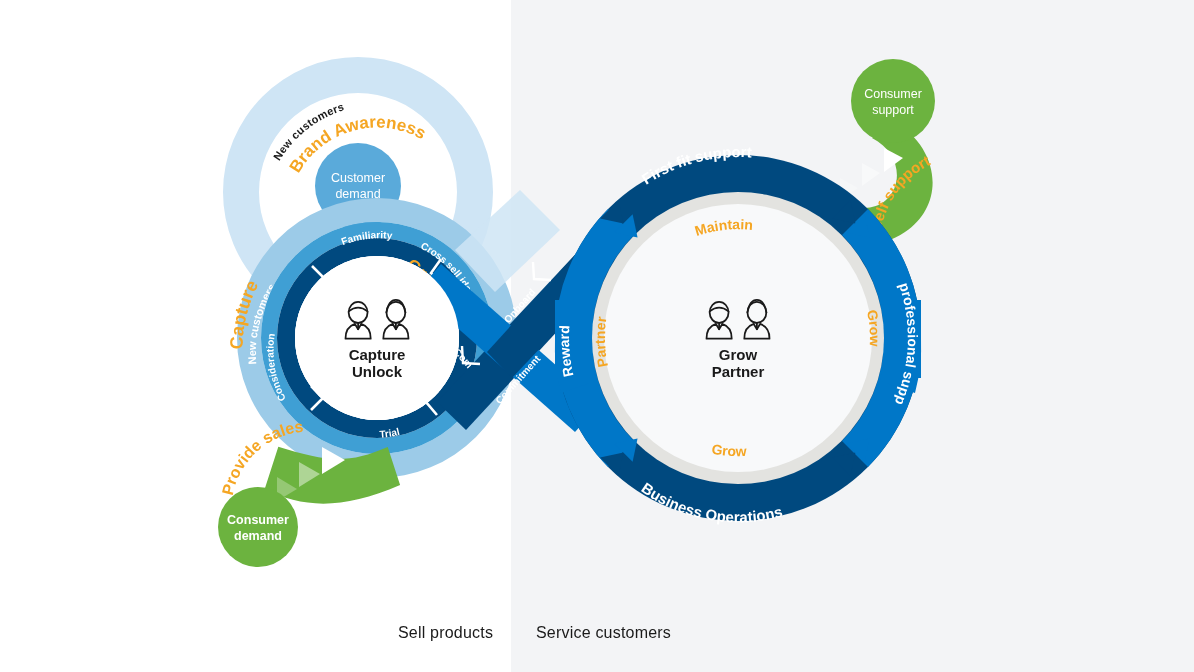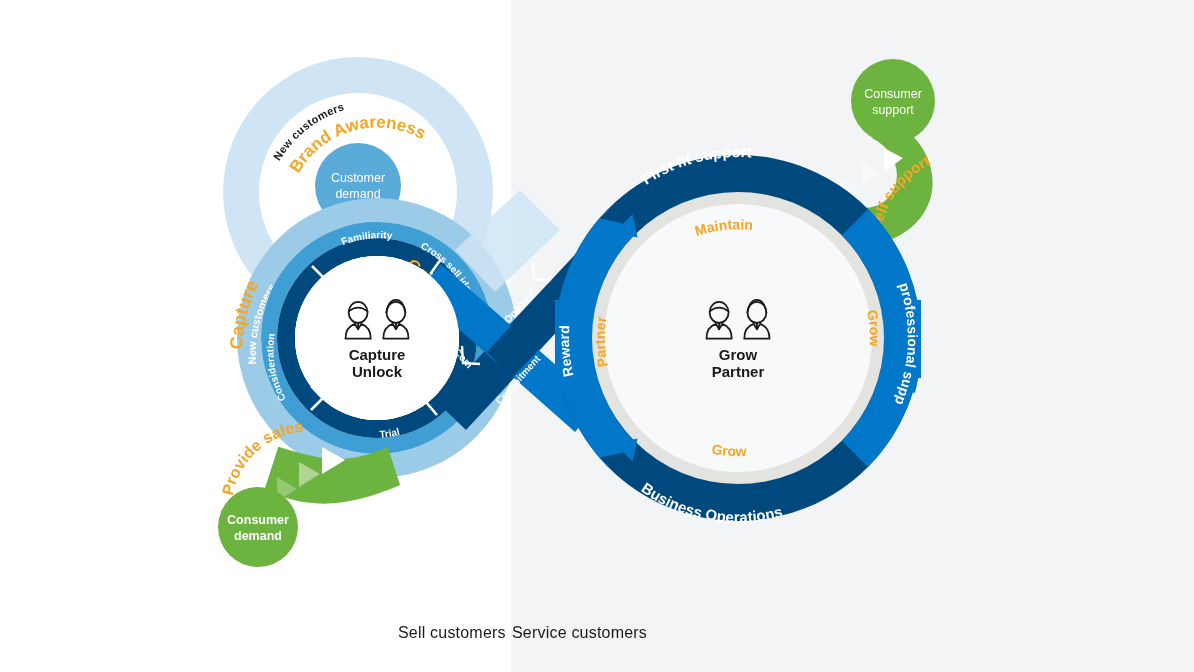--- a/index.html
+++ b/index.html
@@ -12,21 +12,21 @@
   #stage{position:relative;width:1194px;height:672px;}
   #bg-left{position:absolute;left:0;top:0;width:511px;height:672px;background:#ffffff;}
   #bg-right{position:absolute;left:511px;top:0;width:683px;height:672px;background:#f3f4f6;}
   svg#diagram{position:absolute;left:0;top:0;width:1194px;height:672px;}
   .foot{
     position:absolute;bottom:30px;
     font-family:"Liberation Sans", sans-serif;
     font-size:16px;color:#1a1a1a;letter-spacing:.2px;
   }
   #foot-left{left:398px;}
-  #foot-right{left:512px;}
+  #foot-right{left:536px;}
 </style>
 </head>
 <body>
 
 <div id="stage">
   <div id="bg-left"></div>
   <div id="bg-right"></div>
 
   <svg id="diagram" viewBox="0 0 1194 672">
     <defs>
@@ -294,15 +294,15 @@
         <path d="M 9,-12 a 9,10 0 0 1 18,0 a 9,10 0 0 1 -18,0 z"></path>
         <path d="M 9,-12 q 2,-12 9,-12 q 7,0 9,12"></path>
         <path d="M 6,13 q 0,-11 9,-14 l 3,5 l 3,-5 q 9,3 9,14 z"></path>
         <path d="M 18,-2 l 0,6"></path>
       </g>
     </g>
     <text x="738" y="360" text-anchor="middle" font-size="15" font-weight="bold" fill="#1a1a1a">Grow</text>
     <text x="738" y="377" text-anchor="middle" font-size="15" font-weight="bold" fill="#1a1a1a">Partner</text>
   </svg>
 
-  <div class="foot" id="foot-left">Sell customers</div>
+  <div class="foot" id="foot-left">Sell products</div>
   <div class="foot" id="foot-right">Service customers</div>
 </div>
 
 </body></html>

